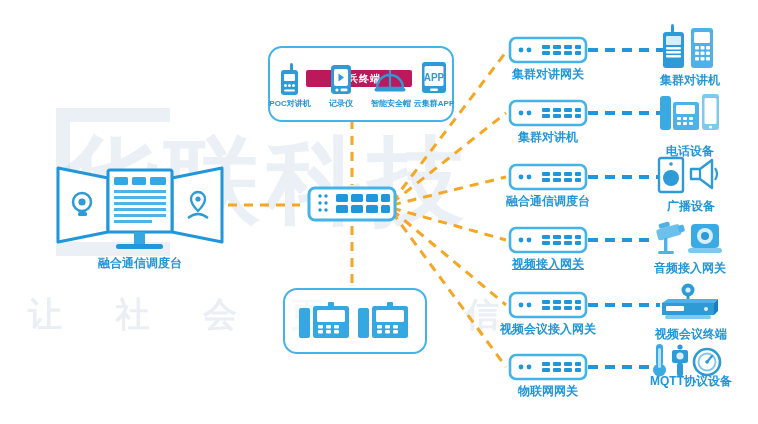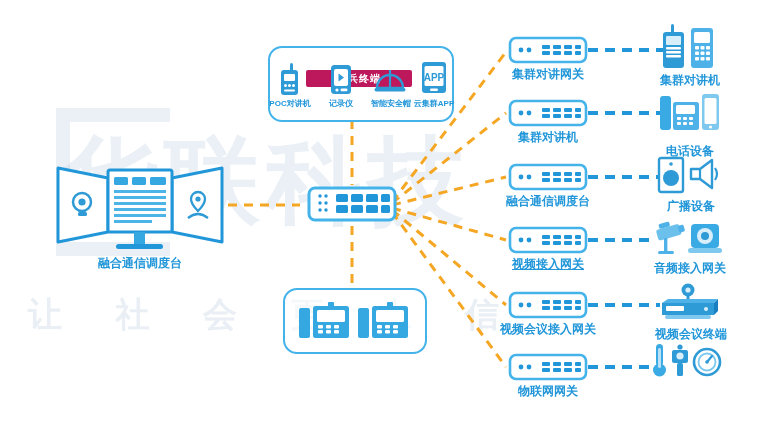--- a/index.html
+++ b/index.html
@@ -434,14 +434,15 @@
       <rect x="22" y="8" width="16" height="13" rx="2" fill="#2e9ad6"></rect>
       <circle cx="30" cy="14" r="3.6" fill="#d8eefb"></circle>
       <rect x="27" y="21" width="6" height="13" rx="1.5" fill="#2e9ad6"></rect>
 
       <circle cx="57" cy="20" r="13" fill="none" stroke="#2e9ad6" stroke-width="2.6"></circle>
       <circle cx="57" cy="20" r="8.5" fill="none" stroke="#7fc9ef" stroke-width="1.8"></circle>
       <path d="M57,20 L62,14" stroke="#2e9ad6" stroke-width="2.2" stroke-linecap="round"></path>
       <circle cx="57" cy="20" r="1.8" fill="#2e9ad6"></circle>
     </svg>
   </div>
+  <div class="lbl lbl-md" style="left:632px;top:375px;width:118px;">MQTT协议设备</div>
 
 </div>
 
 </body></html>

